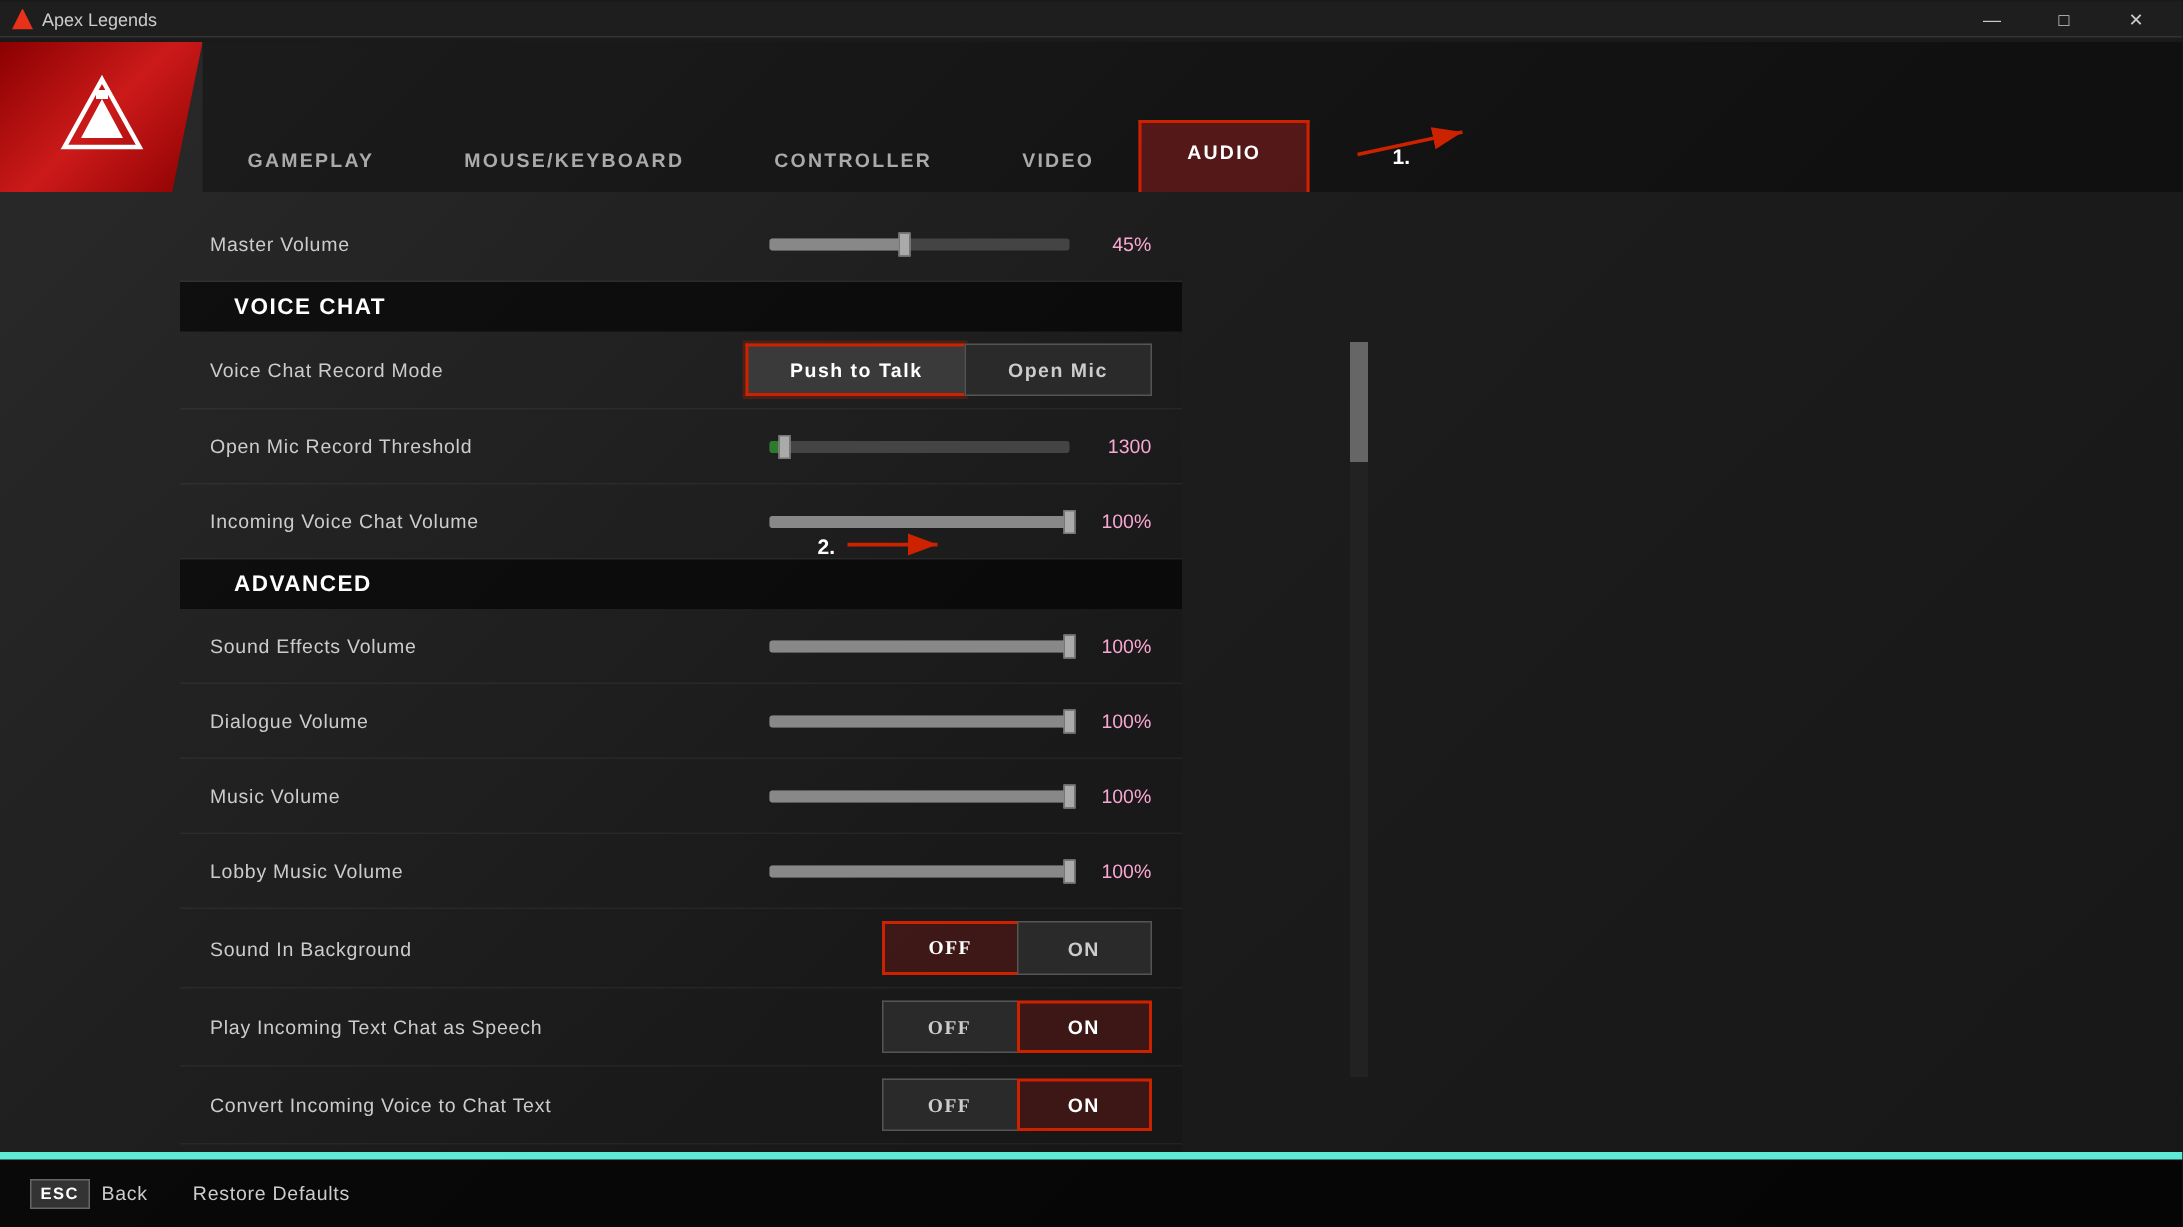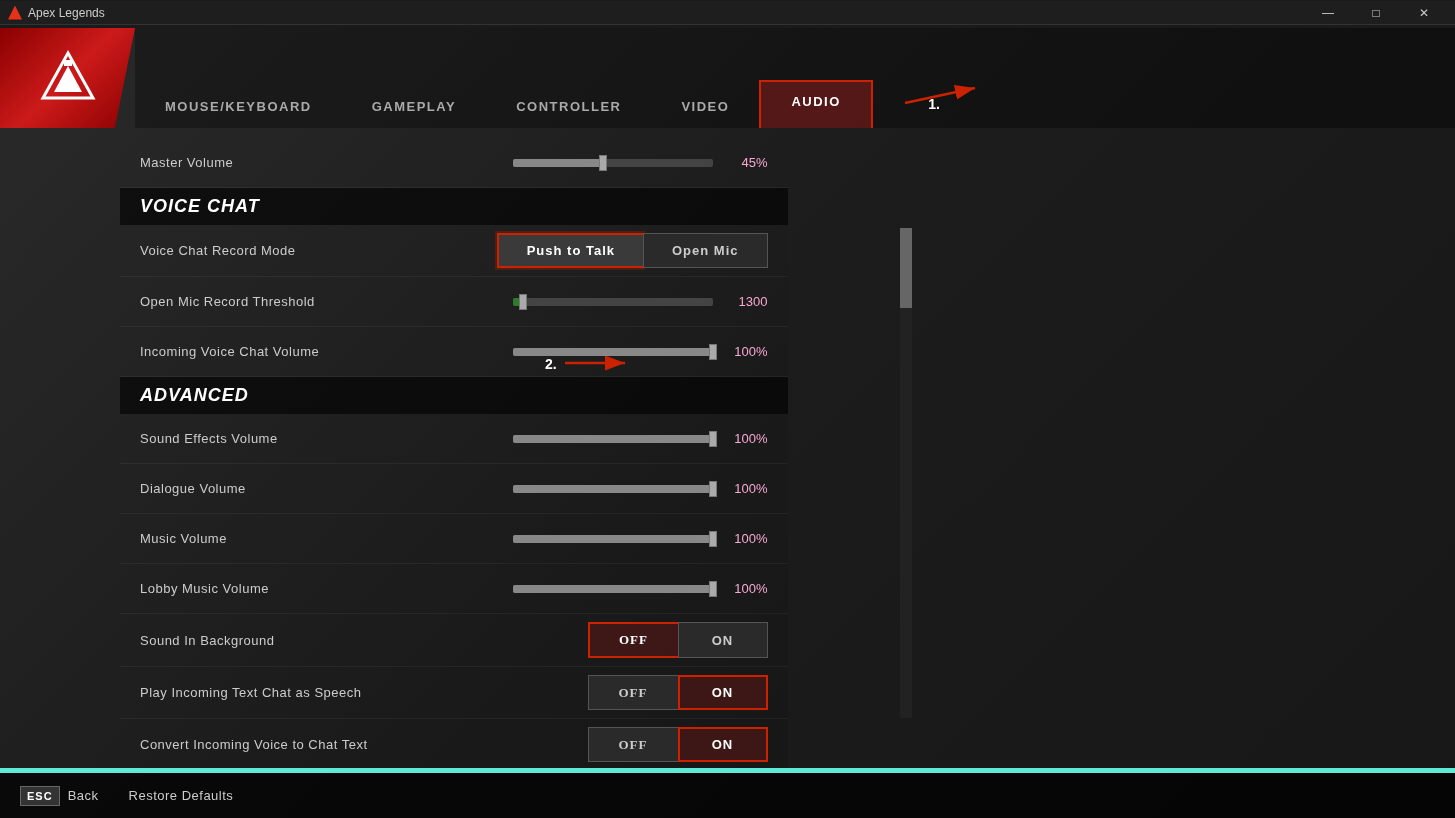--- a/index.html
+++ b/index.html
@@ -178,27 +178,26 @@
     }
     .setting-control {
       display: flex;
       align-items: center;
       gap: 8px;
     }
 
     
     .section-header {
       background: rgba(0,0,0,0.6);
-      padding: 8px 20px;
+      padding: 8px 36px;
       color: #fff;
-      font-size: 18px;
+      font-size: 15px;
       font-weight: bold;
       letter-spacing: 1px;
       text-transform: uppercase;
-      font-style: italic;
     }
 
     
     .slider-container {
       display: flex;
       align-items: center;
       gap: 10px;
     }
     .slider-track {
       width: 200px;
@@ -355,22 +354,22 @@
 
   <div class="logo-area">
     <svg class="apex-logo" viewBox="0 0 60 60" fill="none">
       <polygon points="30,5 55,50 5,50" stroke="white" stroke-width="3" fill="none"></polygon>
       <polygon points="30,18 44,44 16,44" fill="white"></polygon>
       <rect x="26" y="12" width="8" height="6" fill="white"></rect>
     </svg>
   </div>
 
   <div class="nav-tabs">
+    <div class="nav-tab">GAMEPLAY</div>
     <div class="nav-tab">MOUSE/KEYBOARD</div>
-    <div class="nav-tab">GAMEPLAY</div>
     <div class="nav-tab">CONTROLLER</div>
     <div class="nav-tab">VIDEO</div>
     <div class="nav-tab active">AUDIO</div>
   </div>
 
   <div class="annotation" style="top: 68px; right: 515px; font-weight: bold; font-size: 14px; color: white;">1.</div>
 
   <svg class="red-arrow" style="top: 45px; right: 450px; width: 120px; height: 50px;" viewBox="0 0 120 50">
     <defs>
       <marker id="arrowhead1" markerWidth="8" markerHeight="6" refX="8" refY="3" orient="auto">

